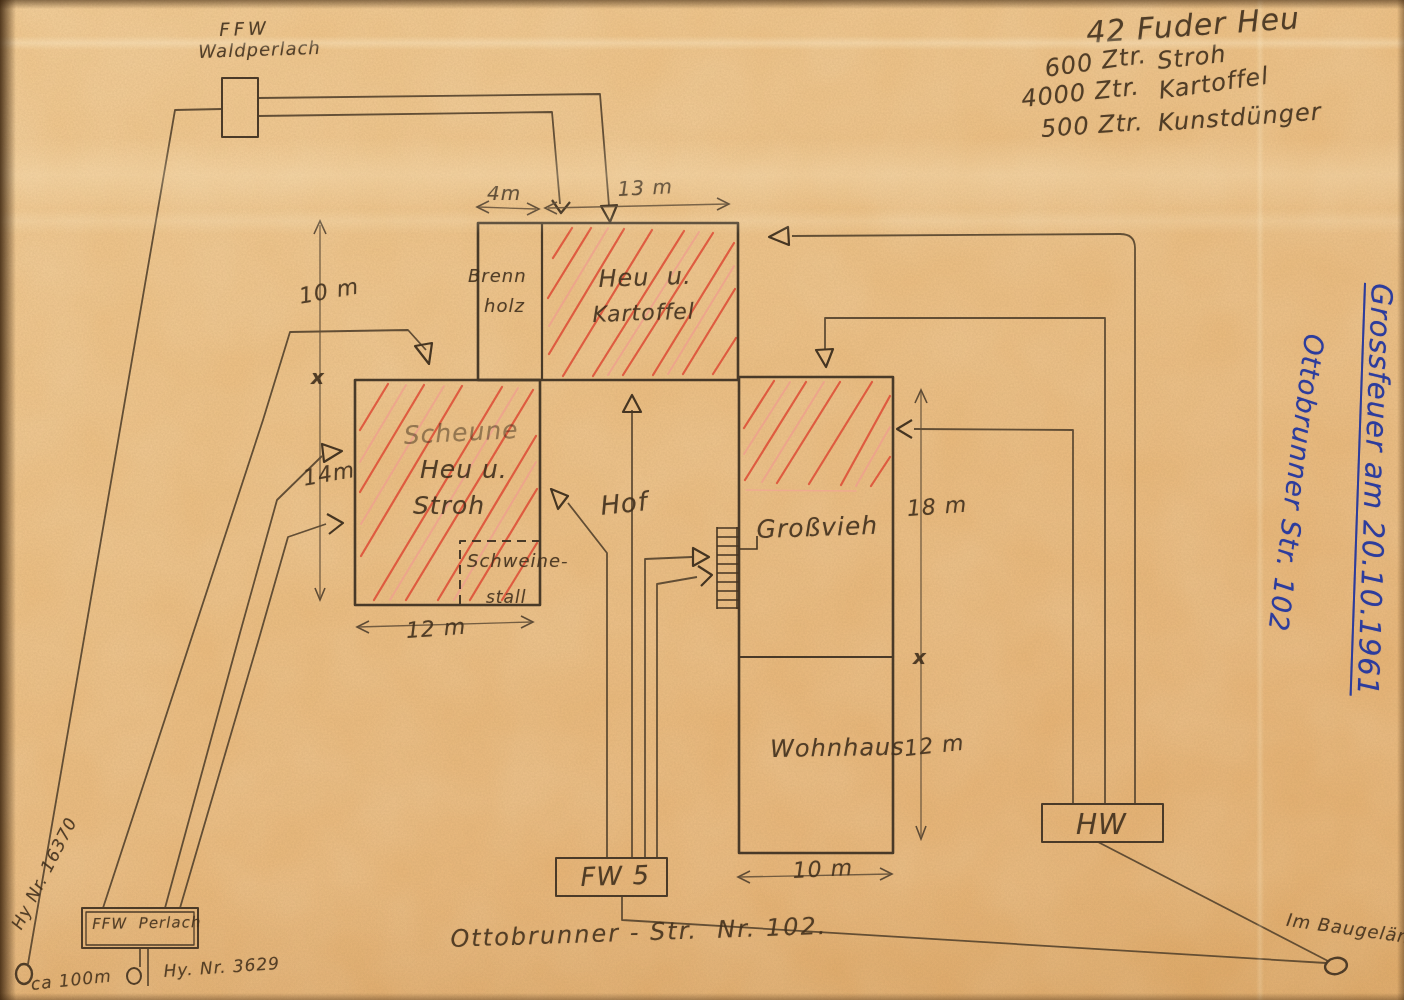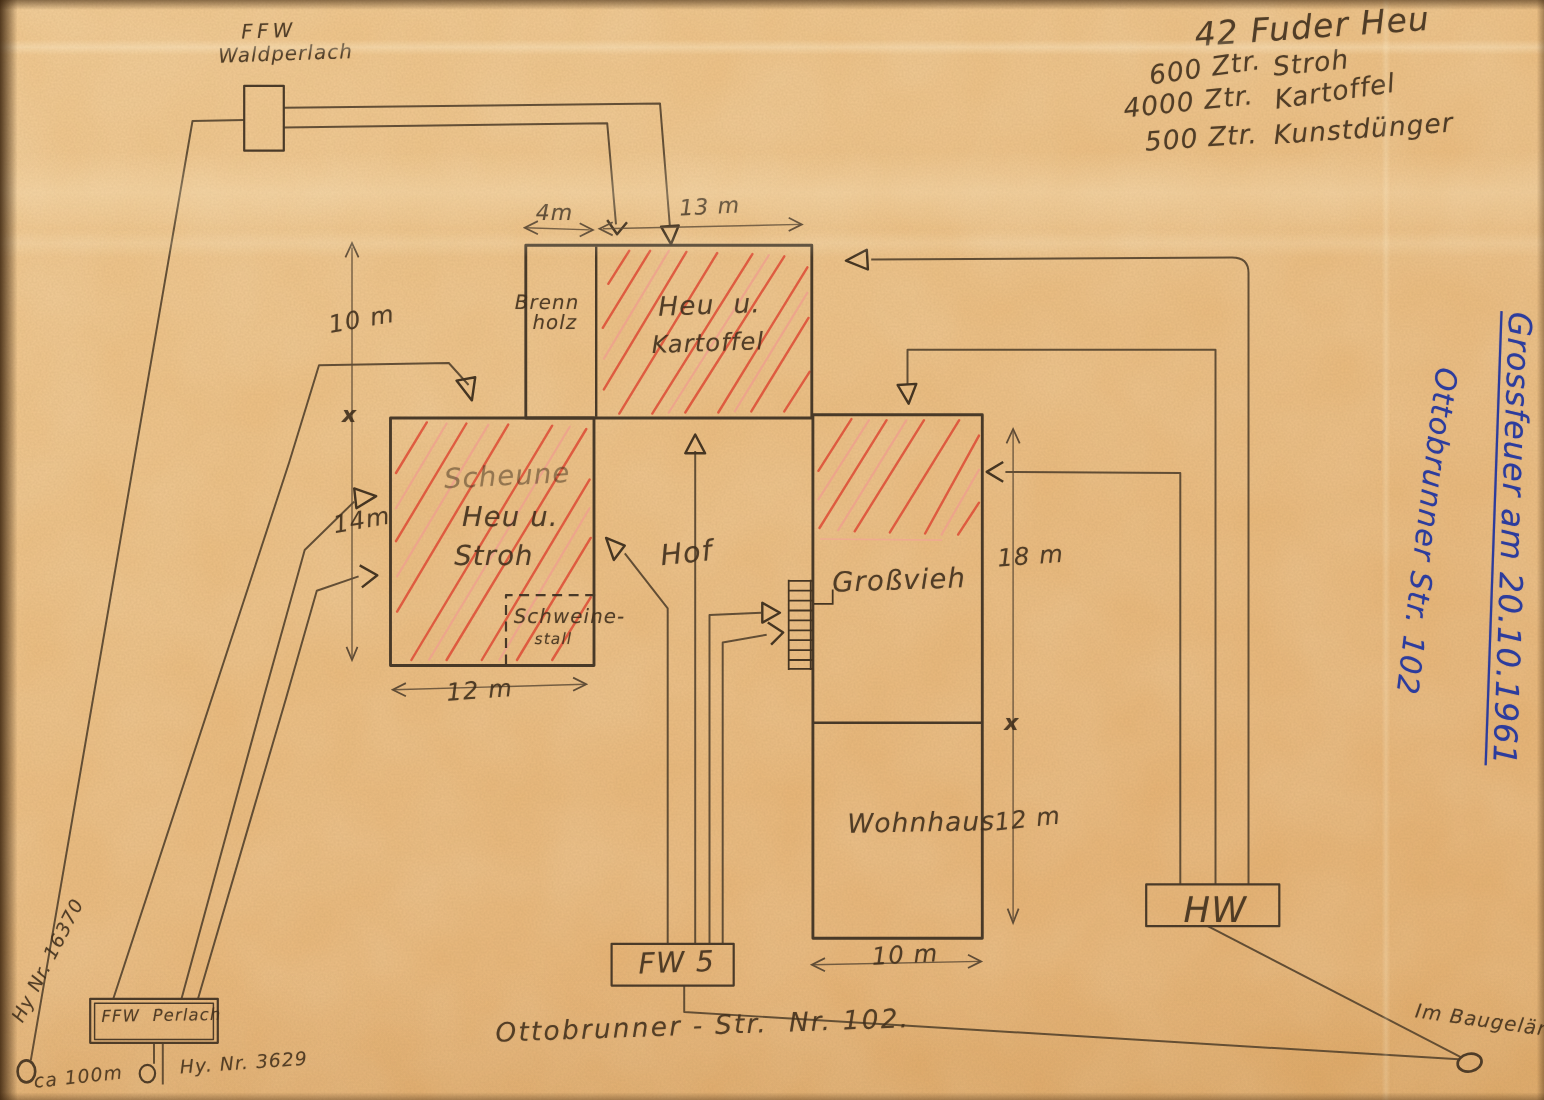--- a/index.html
+++ b/index.html
@@ -129,42 +129,42 @@
       <path d="M369,621 L357,627 L369,633 M521,616 L533,622 L521,628"></path>
       <path d="M915,403 L921,390 L927,403 M916,826 L921,839 L926,826"></path>
       <path d="M750,871 L738,877 L750,883 M880,868 L892,874 L880,880"></path>
     </g>
   </svg>
 
   <div class="lbl" style="left:219px;top:20px;font-size:18px;letter-spacing:4px;transform:rotate(-2deg)">FFW</div>
   <div class="lbl" style="left:198px;top:42px;font-size:18px;transform:rotate(-2deg)">Waldperlach</div>
   <div class="lbl" style="left:92px;top:916px;font-size:15px;transform:rotate(-1deg)">FFW  Perlach</div>
   <div class="lbl" style="left:580px;top:863px;font-size:26px;transform:rotate(-2deg)">FW 5</div>
-  <div class="lbl" style="left:1076px;top:809px;font-size:32px">HW</div>
+  <div class="lbl" style="left:1076px;top:809px;font-size:28px">HW</div>
 
   <div class="lbl" style="left:1085px;top:16px;font-size:30px;transform:rotate(-4deg)">42 Fuder Heu</div>
   <div class="lbl" style="left:1043px;top:56px;font-size:24px;transform:rotate(-8deg)">600 Ztr.</div>
   <div class="lbl" style="left:1156px;top:48px;font-size:24px;transform:rotate(-6deg)">Stroh</div>
   <div class="lbl" style="left:1020px;top:86px;font-size:24px;transform:rotate(-6deg)">4000 Ztr.</div>
   <div class="lbl" style="left:1157px;top:78px;font-size:24px;transform:rotate(-8deg)">Kartoffel</div>
   <div class="lbl" style="left:1040px;top:116px;font-size:24px;transform:rotate(-4deg)">500 Ztr.</div>
   <div class="lbl" style="left:1157px;top:110px;font-size:24px;transform:rotate(-4deg)">Kunstdünger</div>
 
   <div class="lbl blue underline" style="left:1398px;top:284px;font-size:29px;transform:rotate(92deg)">Grossfeuer am 20.10.1961</div>
   <div class="lbl blue" style="left:1330px;top:336px;font-size:27px;transform:rotate(97deg)">Ottobrunner Str. 102</div>
 
   <div class="lbl" style="left:468px;top:266px;font-size:18px">Brenn</div>
-  <div class="lbl" style="left:484px;top:284px;font-size:18px">holz</div>
+  <div class="lbl" style="left:484px;top:296px;font-size:18px">holz</div>
   <div class="lbl" style="left:598px;top:266px;font-size:24px;transform:rotate(-2deg)">Heu  u.</div>
   <div class="lbl" style="left:592px;top:302px;font-size:22px;transform:rotate(-2deg)">Kartoffel</div>
   <div class="lbl faint" style="left:403px;top:422px;font-size:25px;transform:rotate(-3deg)">Scheune</div>
   <div class="lbl" style="left:420px;top:456px;font-size:25px">Heu u.</div>
   <div class="lbl" style="left:413px;top:492px;font-size:25px">Stroh</div>
   <div class="lbl" style="left:467px;top:551px;font-size:18px">Schweine-</div>
-  <div class="lbl" style="left:486px;top:573px;font-size:14px">stall</div>
+  <div class="lbl" style="left:486px;top:588px;font-size:17px">stall</div>
   <div class="lbl" style="left:599px;top:492px;font-size:26px;transform:rotate(-6deg)">Hof</div>
   <div class="lbl" style="left:756px;top:516px;font-size:25px;transform:rotate(-2deg)">Großvieh</div>
   <div class="lbl" style="left:770px;top:736px;font-size:24px;transform:rotate(-1deg)">Wohnhaus</div>
 
   <div class="lbl" style="left:487px;top:182px;font-size:20px">4m</div>
   <div class="lbl" style="left:617px;top:178px;font-size:20px;transform:rotate(-3deg)">13 m</div>
   <div class="lbl" style="left:297px;top:284px;font-size:22px;transform:rotate(-10deg)">10 m</div>
   <div class="lbl" style="left:311px;top:366px;font-size:20px;font-weight:bold">x</div>
   <div class="lbl" style="left:301px;top:466px;font-size:22px;transform:rotate(-10deg)">14m</div>
   <div class="lbl" style="left:405px;top:618px;font-size:22px;transform:rotate(-4deg)">12 m</div>

